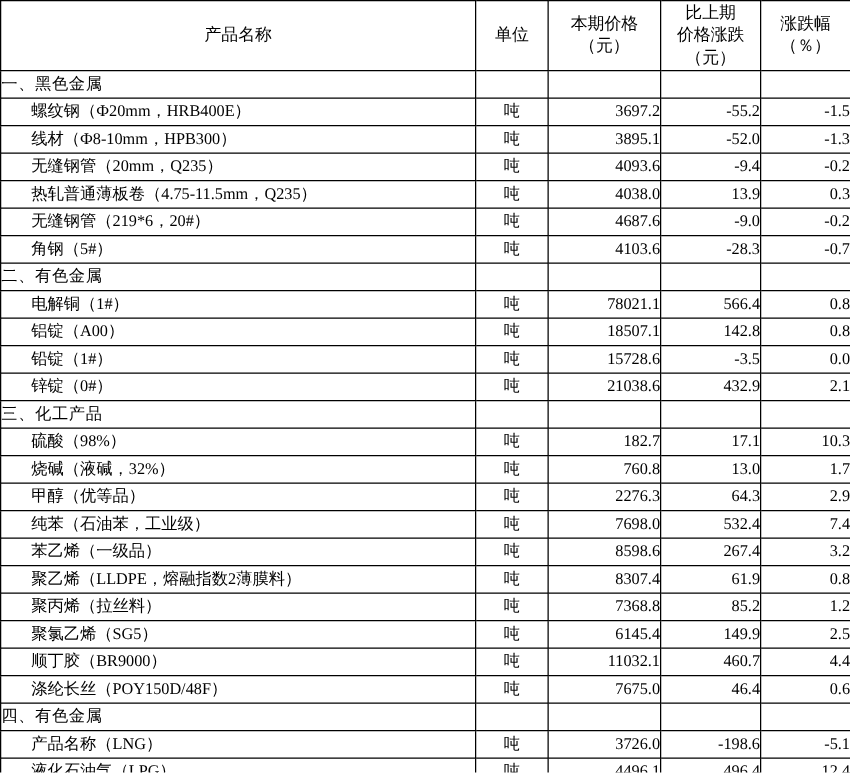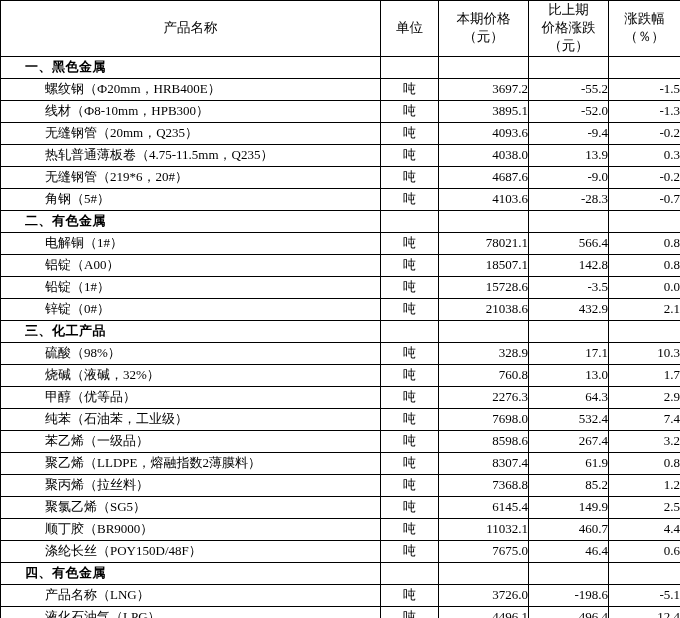--- a/index.html
+++ b/index.html
@@ -51,26 +51,25 @@
     height: 21px;
   }
   td.name {
     text-align: left;
     padding-left: 6px;
     white-space: nowrap;
     overflow: hidden;
     font-size: 13px;
   }
   td.name.cat {
-    font-weight: bold;
+    font-weight: normal;
     letter-spacing: 0.5px;
+  }
+  td.name.item {
     padding-left: 24px;
-  }
-  td.name.item {
-    padding-left: 44px;
   }
   td.unit {
     text-align: center;
     font-size: 13px;
   }
   td.num {
     text-align: right;
     padding-right: 8px;
     font-size: 13px;
   }
@@ -202,21 +201,21 @@
         <tr class="cat-row">
           <td class="name cat">三、化工产品</td>
           <td class="unit"></td>
           <td class="num"></td>
           <td class="num"></td>
           <td class="num"></td>
         </tr>
         <tr>
           <td class="name item">硫酸（98%）</td>
           <td class="unit">吨</td>
-          <td class="num">328.9</td>
+          <td class="num">182.7</td>
           <td class="num">17.1</td>
           <td class="num">10.3</td>
         </tr>
         <tr>
           <td class="name item">烧碱（液碱，32%）</td>
           <td class="unit">吨</td>
           <td class="num">760.8</td>
           <td class="num">13.0</td>
           <td class="num">1.7</td>
         </tr>

